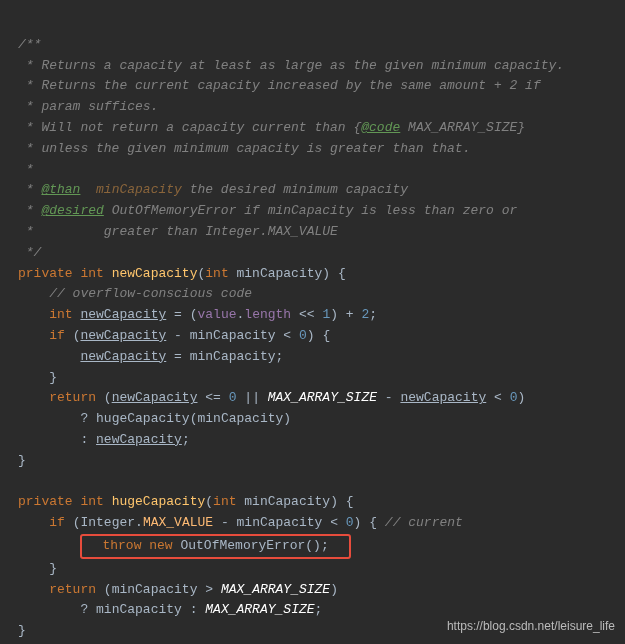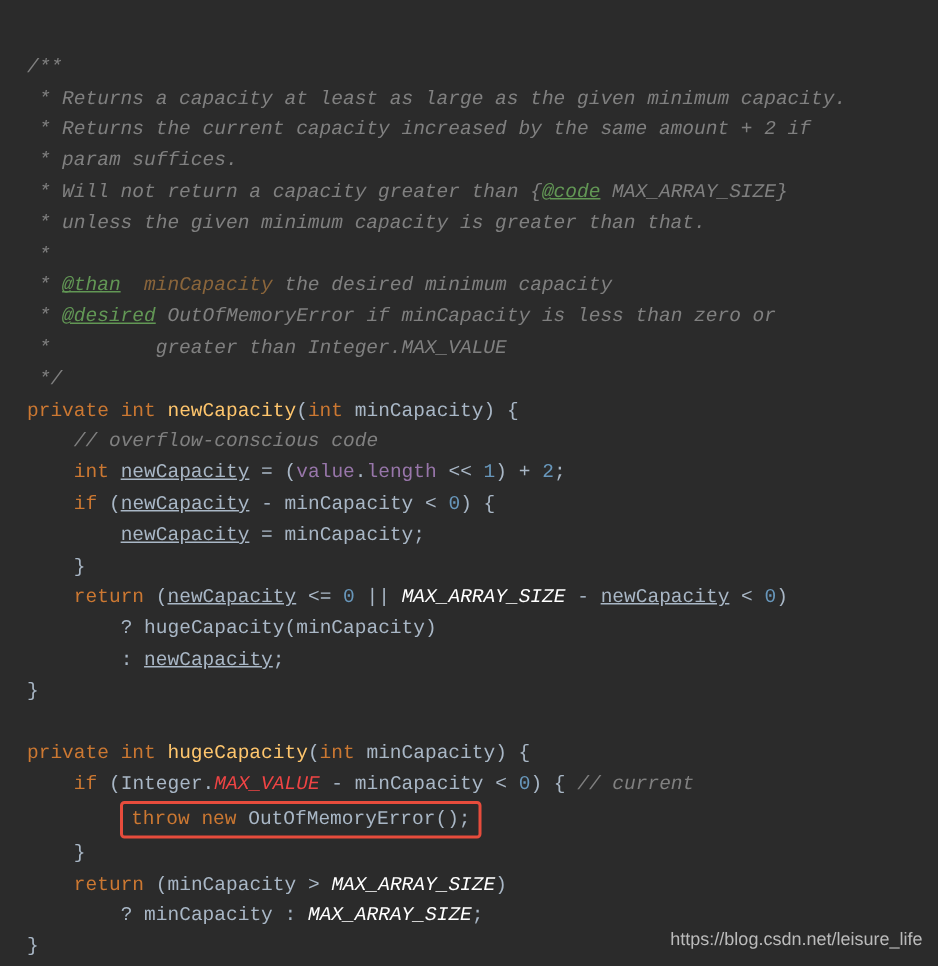--- a/index.html
+++ b/index.html
@@ -20,51 +20,51 @@
   .doc-tag { color: #629755; text-decoration: underline; font-style: italic; }
   .doc-tag-name { color: #8a653b; font-style: italic; }
   .doc-ref { color: #808080; font-style: italic; }
   .keyword { color: #cc7832; }
   .type { color: #cc7832; }
   .method-decl { color: #ffc66d; }
   .param { color: #a9b7c6; }
   .local-var { color: #a9b7c6; text-decoration: underline; }
   .number { color: #6897bb; }
   .field { color: #9876aa; }
-  .static-field { color: #ef4444; font-style: italic; }
+  .static-field { color: #fdba74; }
   .constant { color: #ffffff; font-style: italic; }
   .op { color: #a9b7c6; }
   .punct { color: #a9b7c6; }
   .method-call { color: #a9b7c6; }
   .class-name { color: #a9b7c6; }
   .highlight-box {
     border: 2px solid #e74c3c;
     border-radius: 3px;
-    padding: 0 5px;
+    padding: 0 20px;
     display: inline-block;
   }
   .watermark {
     position: absolute;
     bottom: 8px;
     right: 10px;
     color: #bbb;
     font-family: Arial, sans-serif;
     font-size: 12px;
     font-style: normal;
   }
 </style>
 </head>
 <body>
 
 <div class="code-area">
 <span class="comment">/**</span>
 <span class="comment"> * Returns a capacity at least as large as the given minimum capacity.</span>
 <span class="comment"> * Returns the current capacity increased by the same amount + 2 if</span>
 <span class="comment"> * param suffices.</span>
-<span><span class="comment"> * Will not return a capacity greater than {</span><span class="doc-tag">@code</span><span class="comment"> MAX_ARRAY_SIZE}</span></span>
+<span><span class="comment"> * Will not return a capacity current than {</span><span class="doc-tag">@code</span><span class="comment"> MAX_ARRAY_SIZE}</span></span>
 <span class="comment"> * unless the given minimum capacity is greater than that.</span>
 <span class="comment"> *</span>
 <span><span class="comment"> * </span><span class="doc-tag">@than</span><span class="doc-tag-name">  minCapacity</span><span class="comment"> the desired minimum capacity</span></span>
 <span><span class="comment"> * </span><span class="doc-tag">@desired</span><span class="doc-ref"> OutOfMemoryError</span><span class="comment"> if minCapacity is less than zero or</span></span>
 <span class="comment"> *         greater than Integer.MAX_VALUE</span>
 <span class="comment"> */</span>
 <span><span class="keyword">private</span> <span class="type">int</span> <span class="method-decl">newCapacity</span><span class="punct">(</span><span class="type">int</span> <span class="param">minCapacity</span><span class="punct">) {</span></span>
     <span class="comment">// overflow-conscious code</span>
     <span><span class="type">int</span> <span class="local-var">newCapacity</span> <span class="op">=</span> <span class="punct">(</span><span class="field">value</span><span class="punct">.</span><span class="field">length</span> <span class="op">&lt;&lt;</span> <span class="number">1</span><span class="punct">)</span> <span class="op">+</span> <span class="number">2</span><span class="punct">;</span></span>
     <span><span class="keyword">if</span> <span class="punct">(</span><span class="local-var">newCapacity</span> <span class="op">-</span> <span class="param">minCapacity</span> <span class="op">&lt;</span> <span class="number">0</span><span class="punct">) {</span></span>

